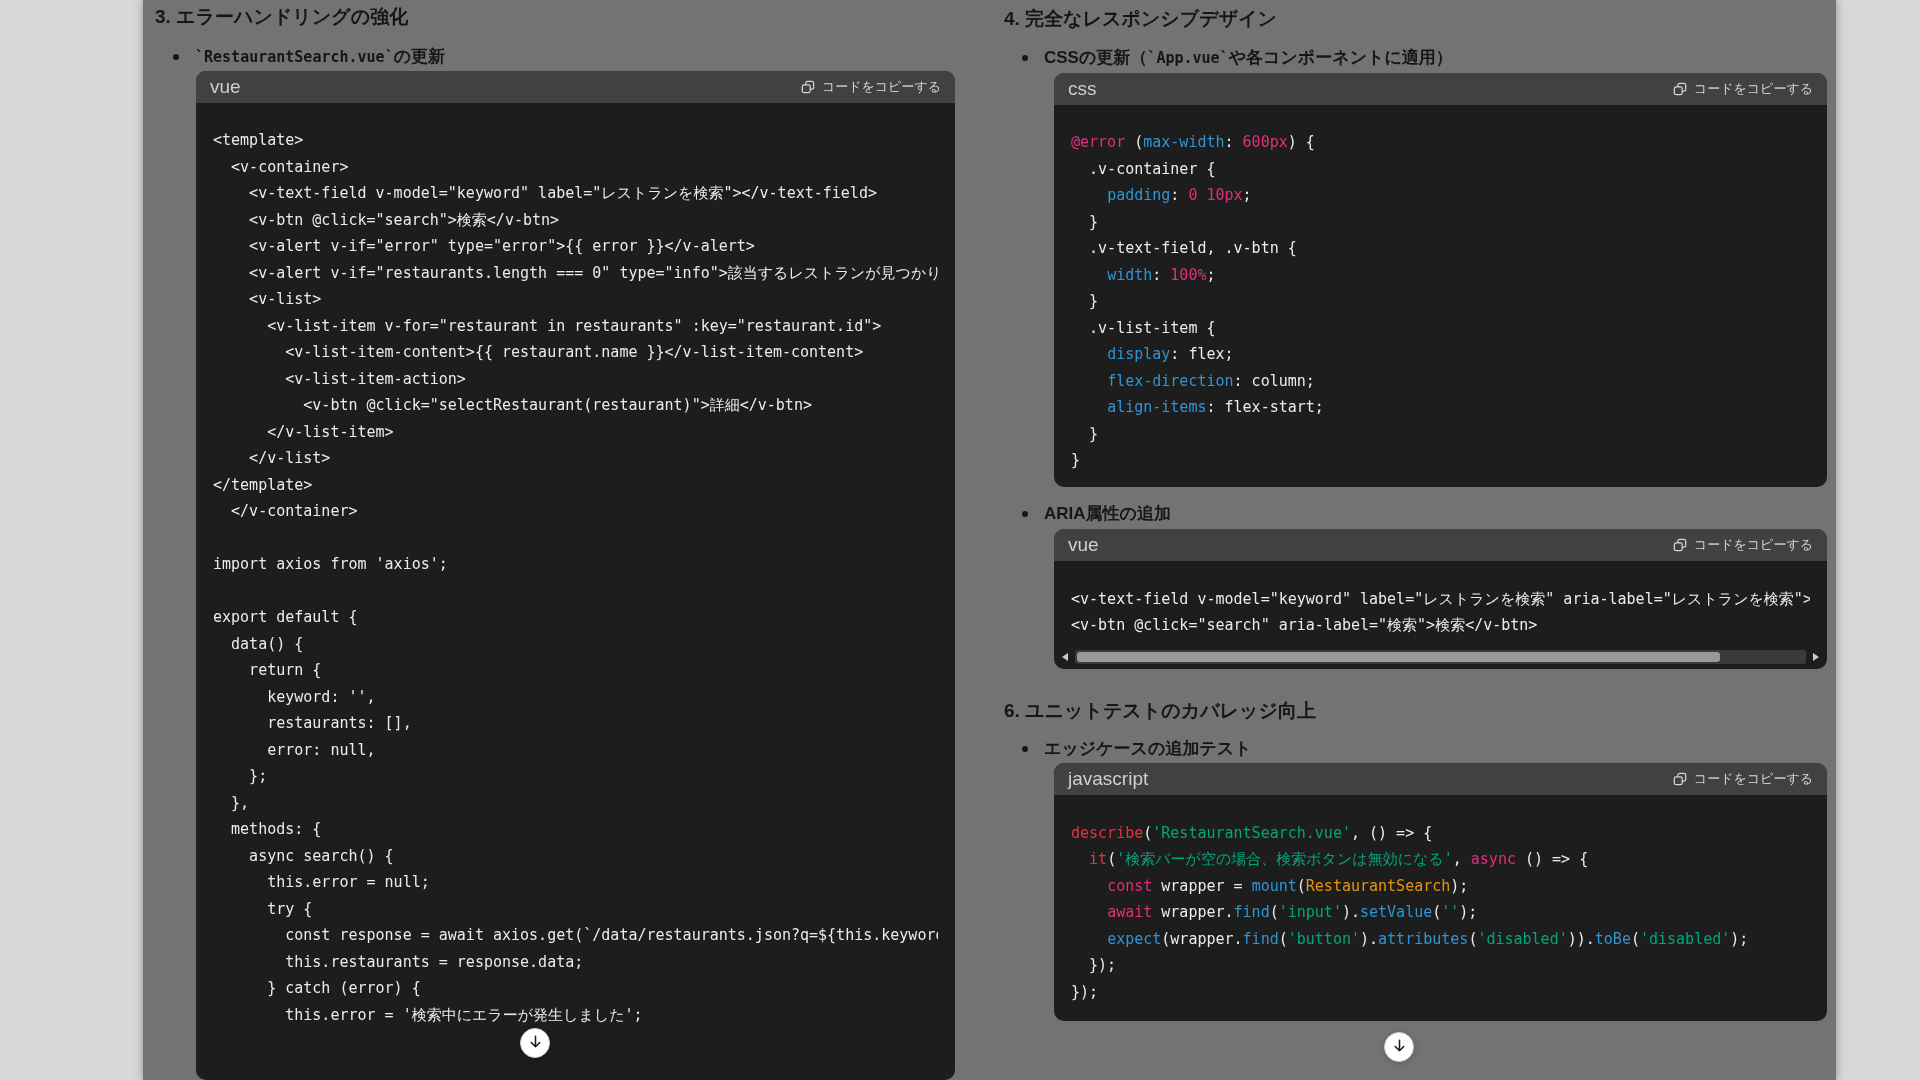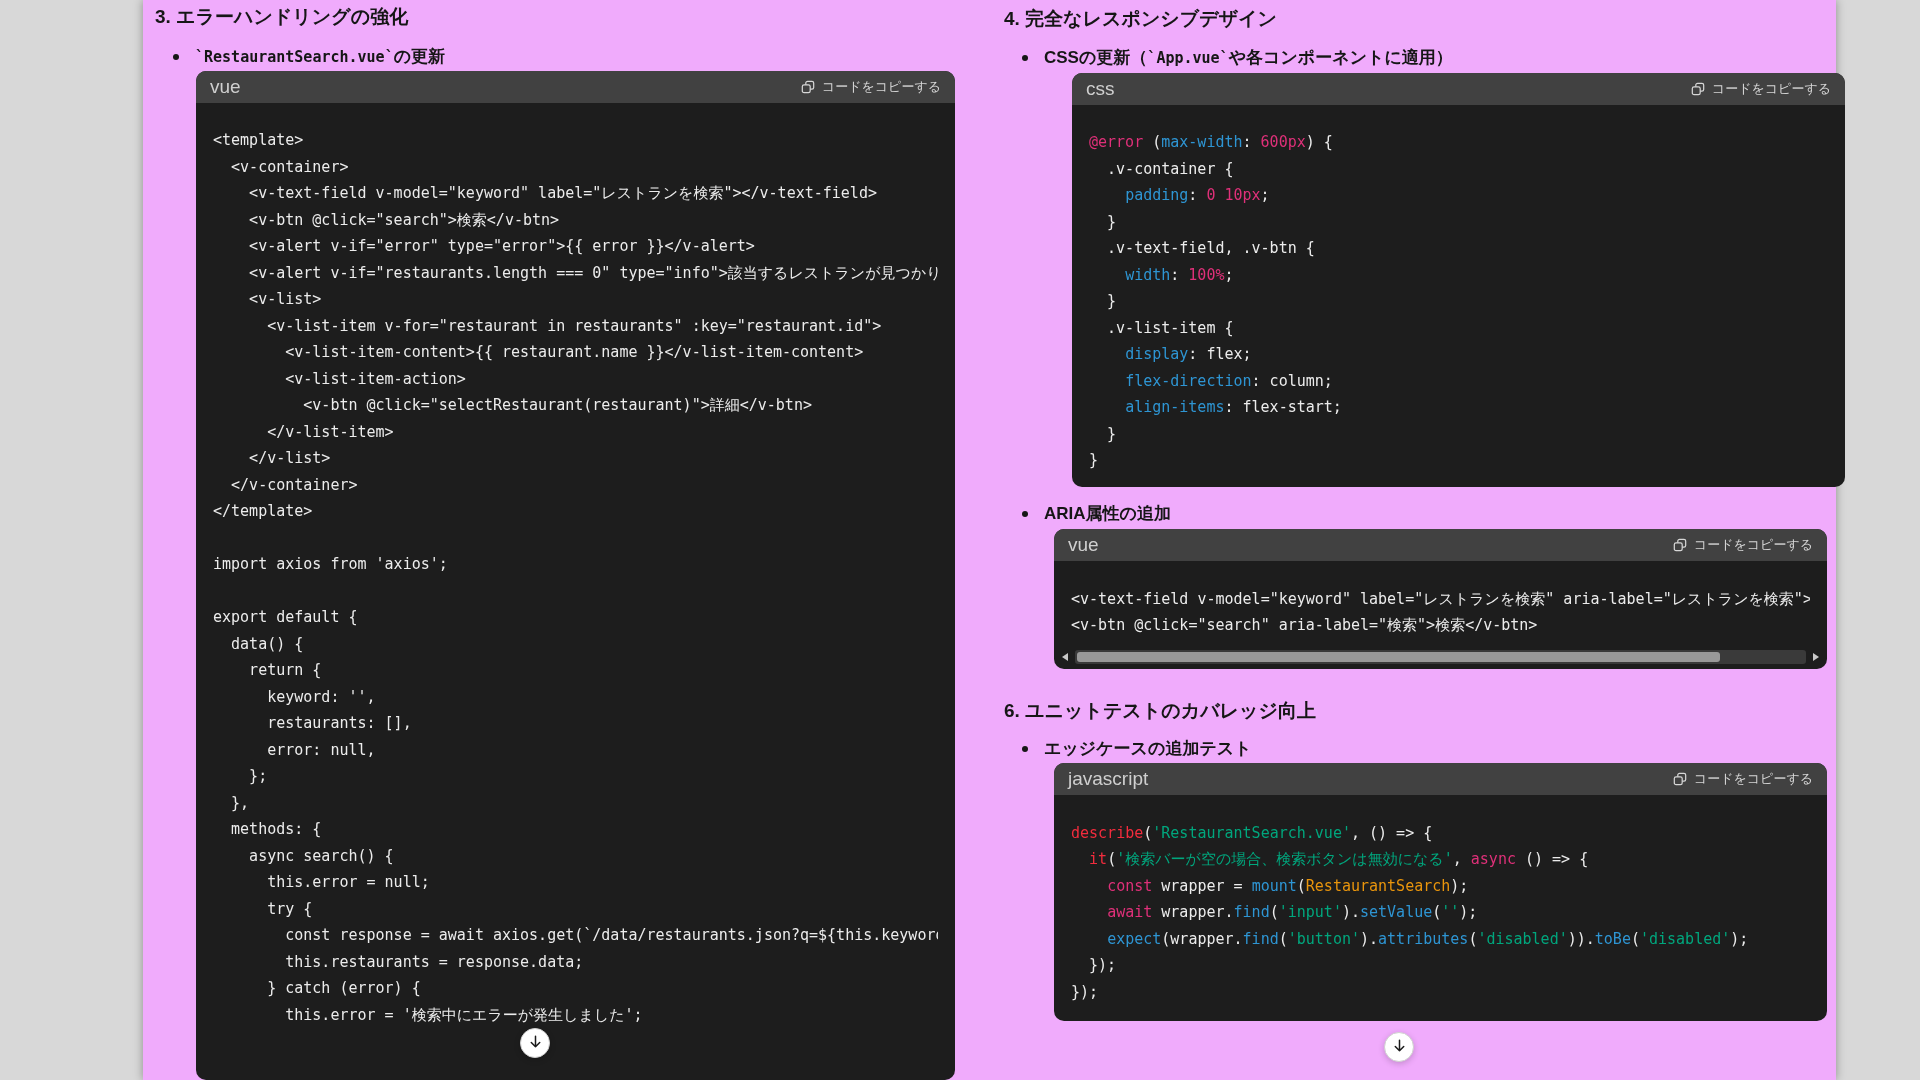--- a/index.html
+++ b/index.html
@@ -2,21 +2,21 @@
 <html><head>
 <meta charset="utf-8">
 <style>
   * { margin:0; padding:0; box-sizing:border-box; }
   html,body { width:1920px; height:1080px; overflow:hidden; }
   body { background:#d8d8d8; font-family:"Liberation Sans","DejaVu Sans",sans-serif; color:#111; }
   .page { position:relative; width:1920px; height:1080px; }
   .side-strip { position:absolute; top:0; height:1080px; background:#d8d8d8; }
   .side-strip.left { left:0; width:143px; }
   .side-strip.right { left:1836px; width:84px; }
-  .content { position:absolute; left:143px; top:0; width:1693px; height:1080px; background:#f0abfc; box-shadow:0 0 9px rgba(0,0,0,.35);padding-left:9px; }
+  .content { position:absolute; left:143px; top:0; width:1693px; height:1080px; background:#737373; box-shadow:0 0 9px rgba(0,0,0,.35);padding-left:9px; }
 
   .col { position:absolute; top:0; }
   .col-left  { left:12px;  width:800px; }
   .col-right { left:861px; width:823px; }
 
   .sec-h { font-size:19px; line-height:26px; font-weight:700; color:#161616; }
   .bullet-row { display:flex; align-items:flex-start; font-size:17px; line-height:24px; font-weight:700; color:#161616; }
   .dot { flex:0 0 auto; width:6px; height:6px; border-radius:50%; background:#161616; margin:9px 16px 0 18px; }
   .mono { font-family:"DejaVu Sans Mono","Liberation Mono",monospace; font-size:15px; }
 
@@ -28,21 +28,21 @@
   .code-body { padding:24px 17px 14px; font-family:"DejaVu Sans Mono","Liberation Mono",monospace; font-size:15px; color:#ececec; overflow:hidden; }
   .code-line { height:26.5px; line-height:26.5px; white-space:pre; overflow:hidden; }
 
   .k { color:#df3079; }  
   .b { color:#2e95d3; }  
   .g { color:#00a67d; }  
   .o { color:#e9950c; }  
   .r { color:#f22c3d; }  
 
   .cb-main { margin-left:41px; margin-top:2px; width:759px; height:1009px; }
-  .cb-css  { margin-left:68px; margin-top:3px; width:773px; }
+  .cb-css  { margin-left:50px; margin-top:3px; width:773px; }
   .cb-css .code-body { padding-bottom:13px; }
   .cb-aria { margin-left:50px; margin-top:3px; width:773px; height:140px; }
   .cb-aria .code-body { padding:25px 17px 0; }
   .cb-js   { margin-left:50px; margin-top:2px; width:773px; height:258px; }
   .cb-js .code-body { padding-top:25px; }
 
   .mt4{margin-top:4px;} .mt6{margin-top:6px;} .mt13{margin-top:13px;} .mt14{margin-top:14px;}
   .mt15{margin-top:15px;} .mt29{margin-top:29px;} .mt32{margin-top:32px;}
 
   .hscrollbar { display:flex; align-items:center; height:16px; margin:10px 4px 0; }
@@ -95,22 +95,22 @@
             <div class="code-line"><span>    &lt;v-btn @click="search"&gt;検索&lt;/v-btn&gt;</span></div>
             <div class="code-line"><span>    &lt;v-alert v-if="error" type="error"&gt;{{ error }}&lt;/v-alert&gt;</span></div>
             <div class="code-line"><span>    &lt;v-alert v-if="restaurants.length === 0" type="info"&gt;該当するレストランが見つかりませんでした&lt;/v-alert&gt;</span></div>
             <div class="code-line"><span>    &lt;v-list&gt;</span></div>
             <div class="code-line"><span>      &lt;v-list-item v-for="restaurant in restaurants" :key="restaurant.id"&gt;</span></div>
             <div class="code-line"><span>        &lt;v-list-item-content&gt;{{ restaurant.name }}&lt;/v-list-item-content&gt;</span></div>
             <div class="code-line"><span>        &lt;v-list-item-action&gt;</span></div>
             <div class="code-line"><span>          &lt;v-btn @click="selectRestaurant(restaurant)"&gt;詳細&lt;/v-btn&gt;</span></div>
             <div class="code-line"><span>      &lt;/v-list-item&gt;</span></div>
             <div class="code-line"><span>    &lt;/v-list&gt;</span></div>
+            <div class="code-line"><span>&lt;/template&gt;</span></div>
             <div class="code-line"><span>  &lt;/v-container&gt;</span></div>
-            <div class="code-line"><span>&lt;/template&gt;</span></div>
             <div class="code-line"><span></span></div>
             <div class="code-line"><span>import axios from 'axios';</span></div>
             <div class="code-line"><span></span></div>
             <div class="code-line"><span>export default {</span></div>
             <div class="code-line"><span>  data() {</span></div>
             <div class="code-line"><span>    return {</span></div>
             <div class="code-line"><span>      keyword: '',</span></div>
             <div class="code-line"><span>      restaurants: [],</span></div>
             <div class="code-line"><span>      error: null,</span></div>
             <div class="code-line"><span>    };</span></div>

